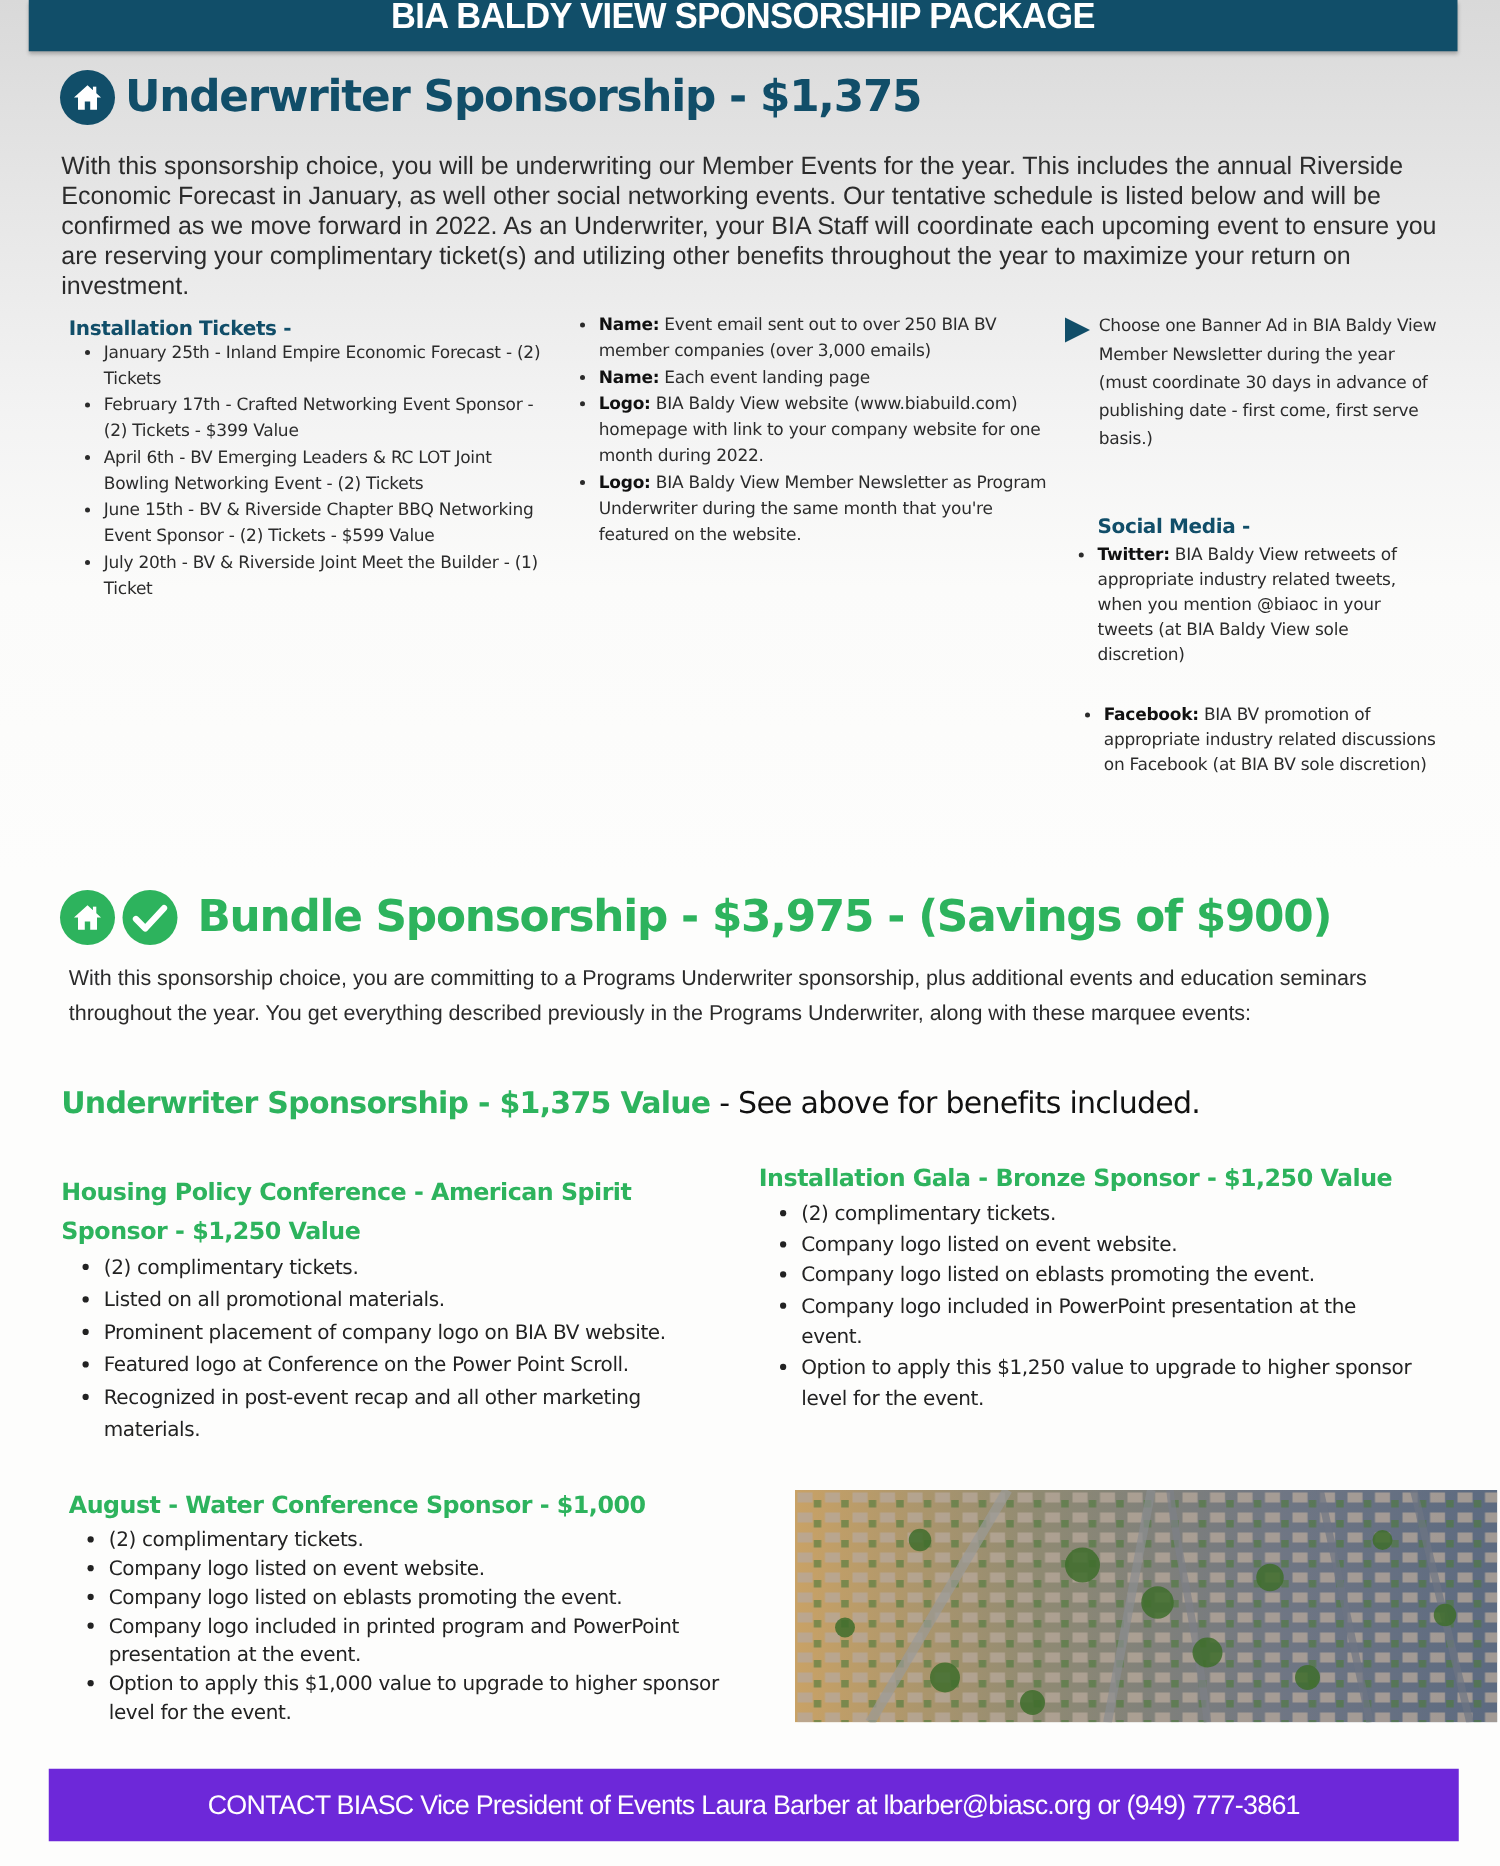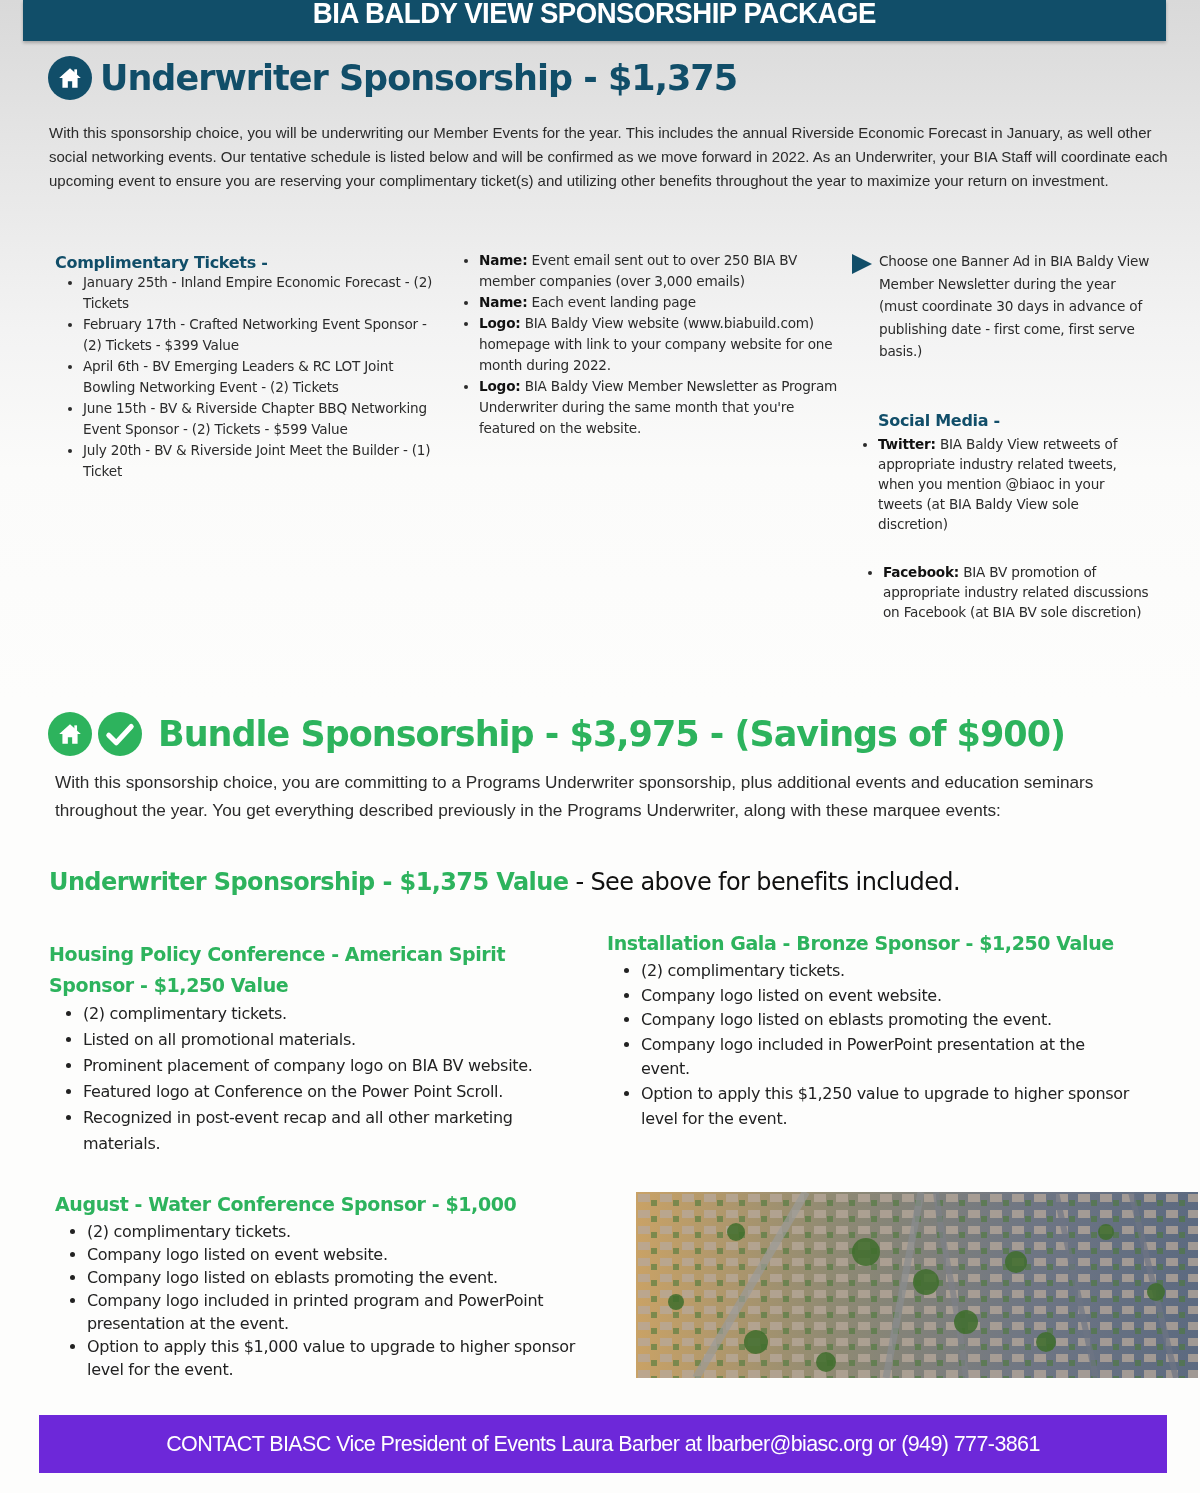--- a/index.html
+++ b/index.html
@@ -30,21 +30,21 @@
   }
 
   #uw-title-row { left: 48px; top: 56px; display: flex; align-items: center; gap: 8px; }
   #uw-title {
     font-weight: bold; font-size: 35px; color: #114e69;
     font-family: "DejaVu Sans", sans-serif; letter-spacing: -1px;
   }
 
   #uw-intro {
     left: 49px; top: 121px; width: 1120px;
-    font-size: 15px; line-height: 24px; color: #2b2b2b;
+    font-size: 20px; line-height: 24px; color: #2b2b2b;
   }
 
   .sec-heading {
     font-family: "DejaVu Sans", sans-serif; font-weight: bold;
     color: #114e69; font-size: 16px; letter-spacing: -0.3px;
   }
   ul.bl { margin: 0; padding: 0 0 0 28px; list-style: disc; }
   ul.bl li {
     font-family: "DejaVu Sans", sans-serif; font-size: 13.6px; line-height: 21px;
     color: #2b2b2b; letter-spacing: -0.2px;
@@ -122,21 +122,21 @@
         <path d="M12 3 L2 12 H5 V21 H10 V15 H14 V21 H19 V12 H22 Z" fill="#fff"></path>
         <rect x="16" y="4" width="2.5" height="5" fill="#fff"></rect>
       </svg>
   </span>
   <span id="uw-title">Underwriter Sponsorship - $1,375</span>
 </div>
 
 <p id="uw-intro" class="abs" style="margin:0">With this sponsorship choice, you will be underwriting our Member Events for the year. This includes the annual Riverside Economic Forecast in January, as well other social networking events. Our tentative schedule is listed below and will be confirmed as we move forward in 2022. As an Underwriter, your BIA Staff will coordinate each upcoming event to ensure you are reserving your complimentary ticket(s) and utilizing other benefits throughout the year to maximize your return on investment.</p>
 
 <div id="col1" class="abs">
-  <div class="sec-heading">Complimentary Tickets -</div>
+  <div class="sec-heading">Installation Tickets -</div>
   <ul class="bl">
     <li>January 25th - Inland Empire Economic Forecast - (2) Tickets</li>
     <li>February 17th - Crafted Networking Event Sponsor - (2) Tickets - $399 Value</li>
     <li>April 6th - BV Emerging Leaders &amp; RC LOT Joint Bowling Networking Event - (2) Tickets</li>
     <li>June 15th - BV &amp; Riverside Chapter BBQ Networking Event Sponsor - (2) Tickets - $599 Value</li>
     <li>July 20th - BV &amp; Riverside Joint Meet the Builder - (1) Ticket</li>
   </ul>
 </div>
 
 <div id="col2" class="abs">

